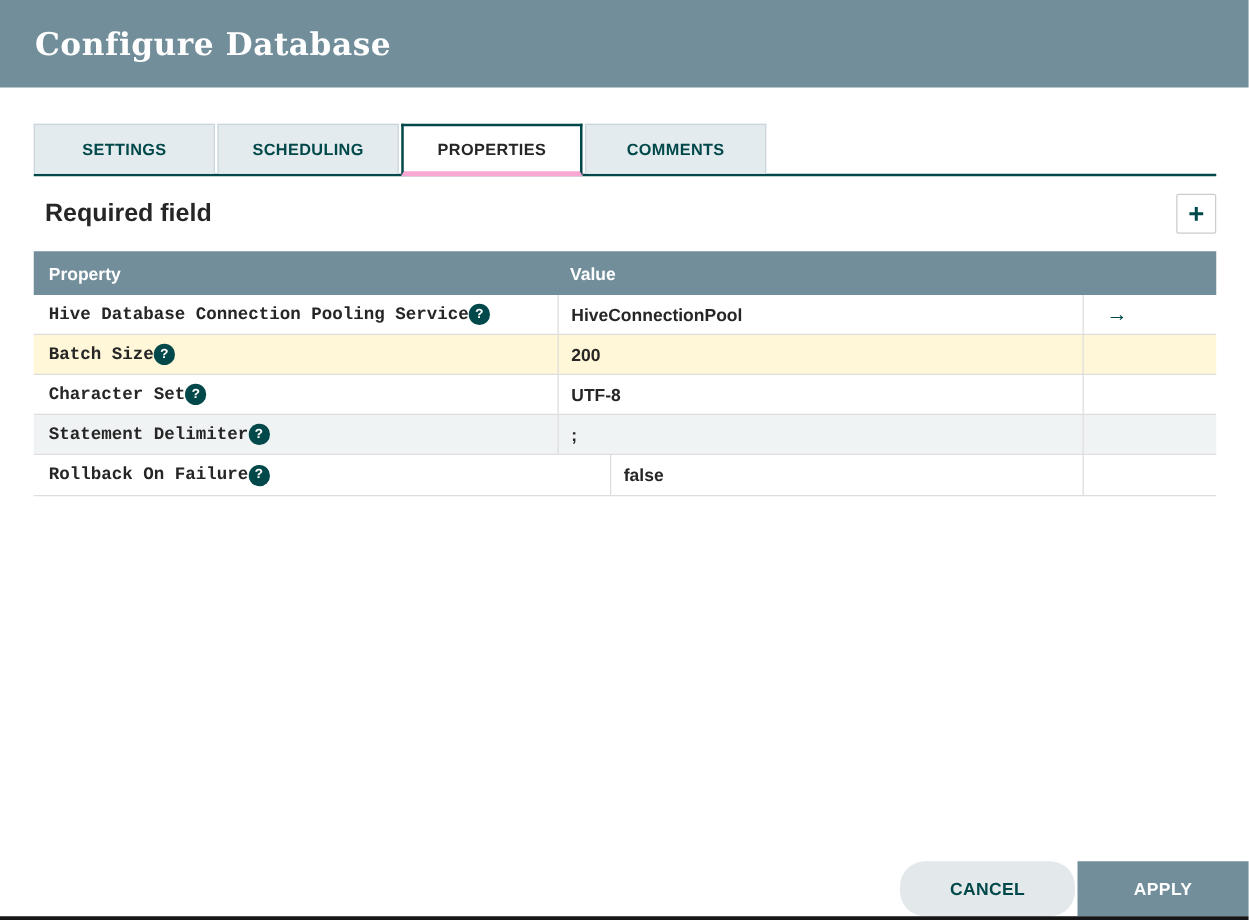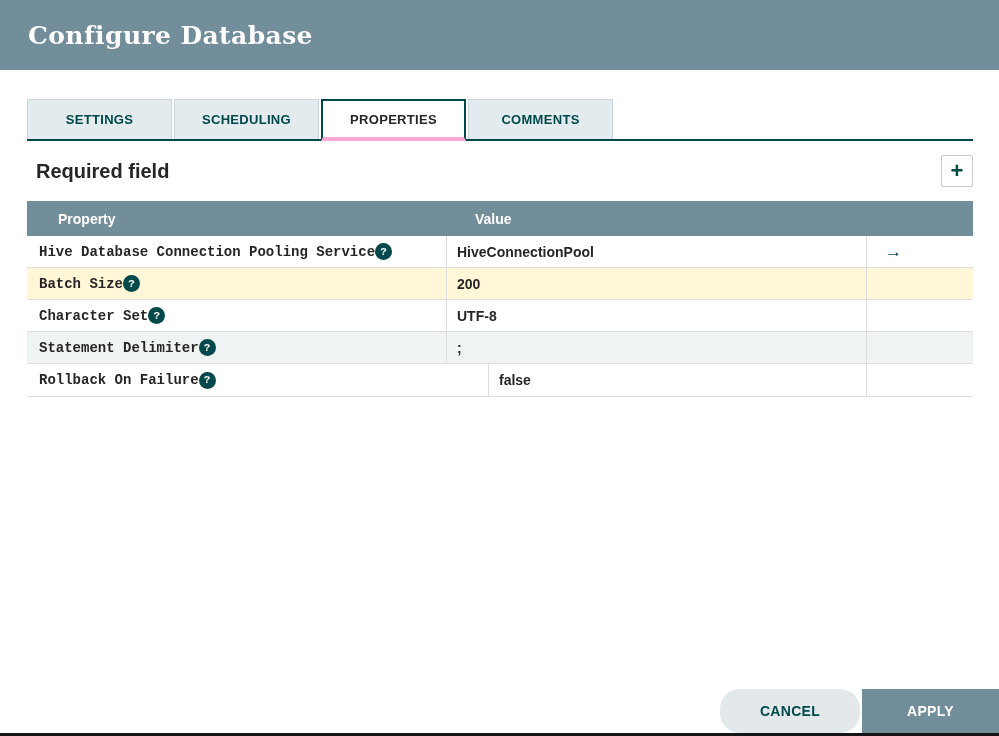--- a/index.html
+++ b/index.html
@@ -66,21 +66,21 @@
     cursor:pointer;
   }
   .add-btn .plus{
     color:var(--accent-teal);font-size:22px;font-weight:bold;line-height:1;
   }
   
   .prop-table{width:946px;border-bottom:1px solid var(--border-light);}
   .thead{
     display:flex;height:35px;align-items:center;
     background:var(--table-header-bg);color:#ffffff;
-    font-size:14px;font-weight:bold;padding-left:19px;
+    font-size:14px;font-weight:bold;
   }
   .col-prop{width:419px;padding-left:12px;}
   .col-val{flex:1;padding-left:10px;}
   .col-goto{width:107px;}
   .trow{
     display:flex;height:32px;align-items:stretch;
     border-bottom:1px solid var(--border-light);
     background:#ffffff;font-size:14px;font-weight:bold;
     cursor:pointer;
   }

